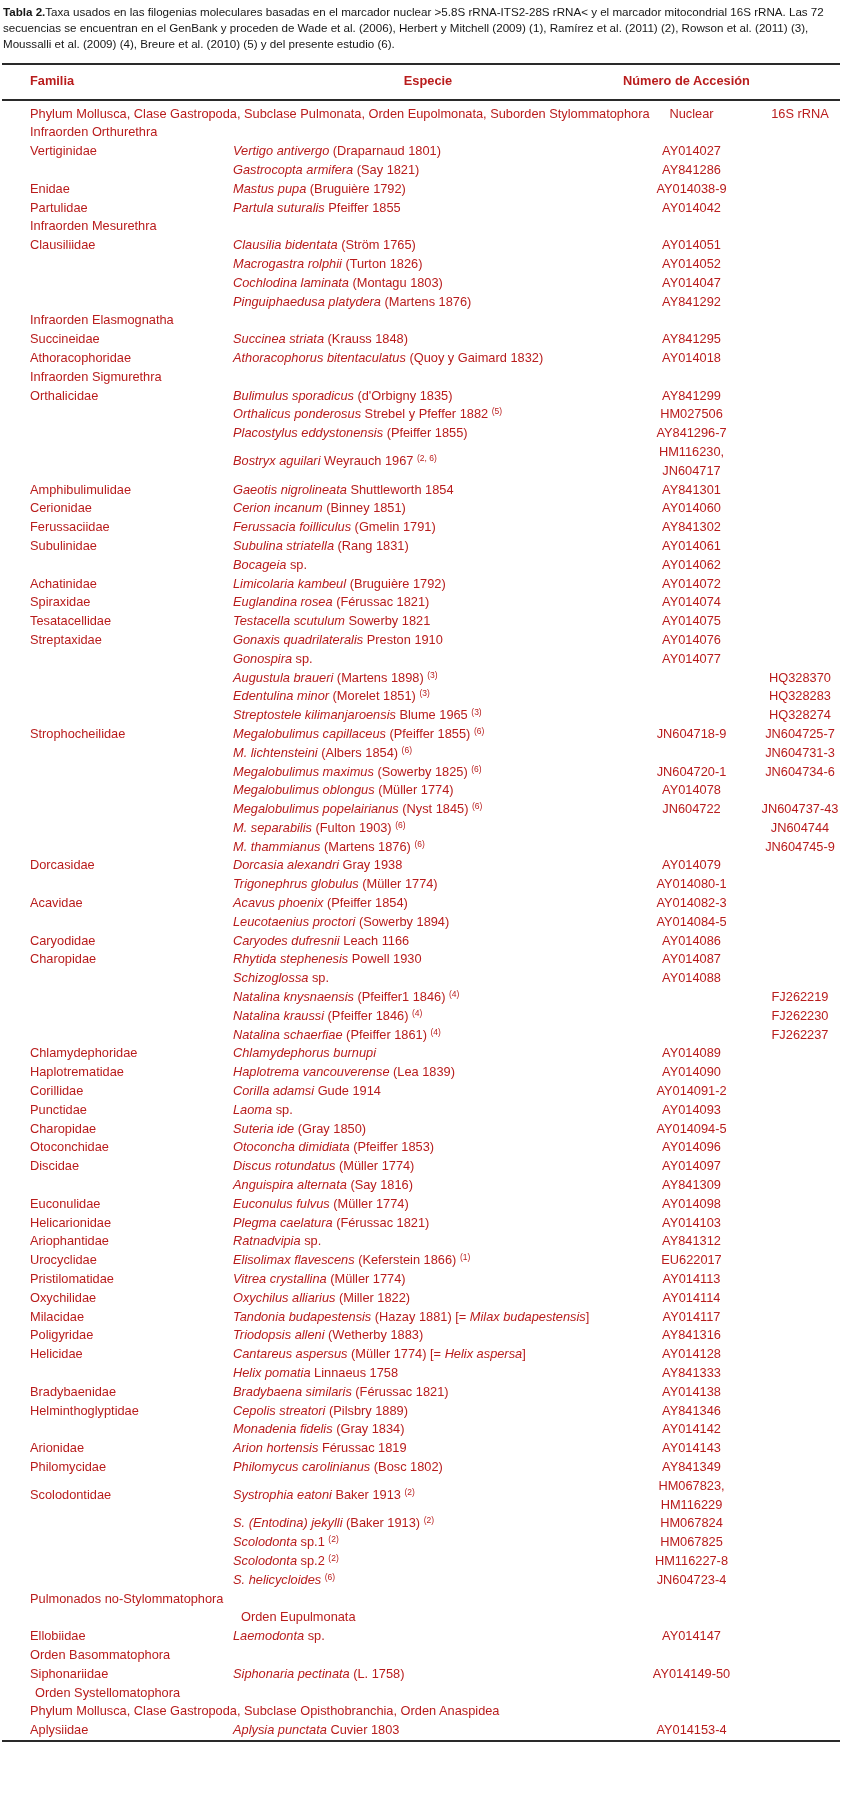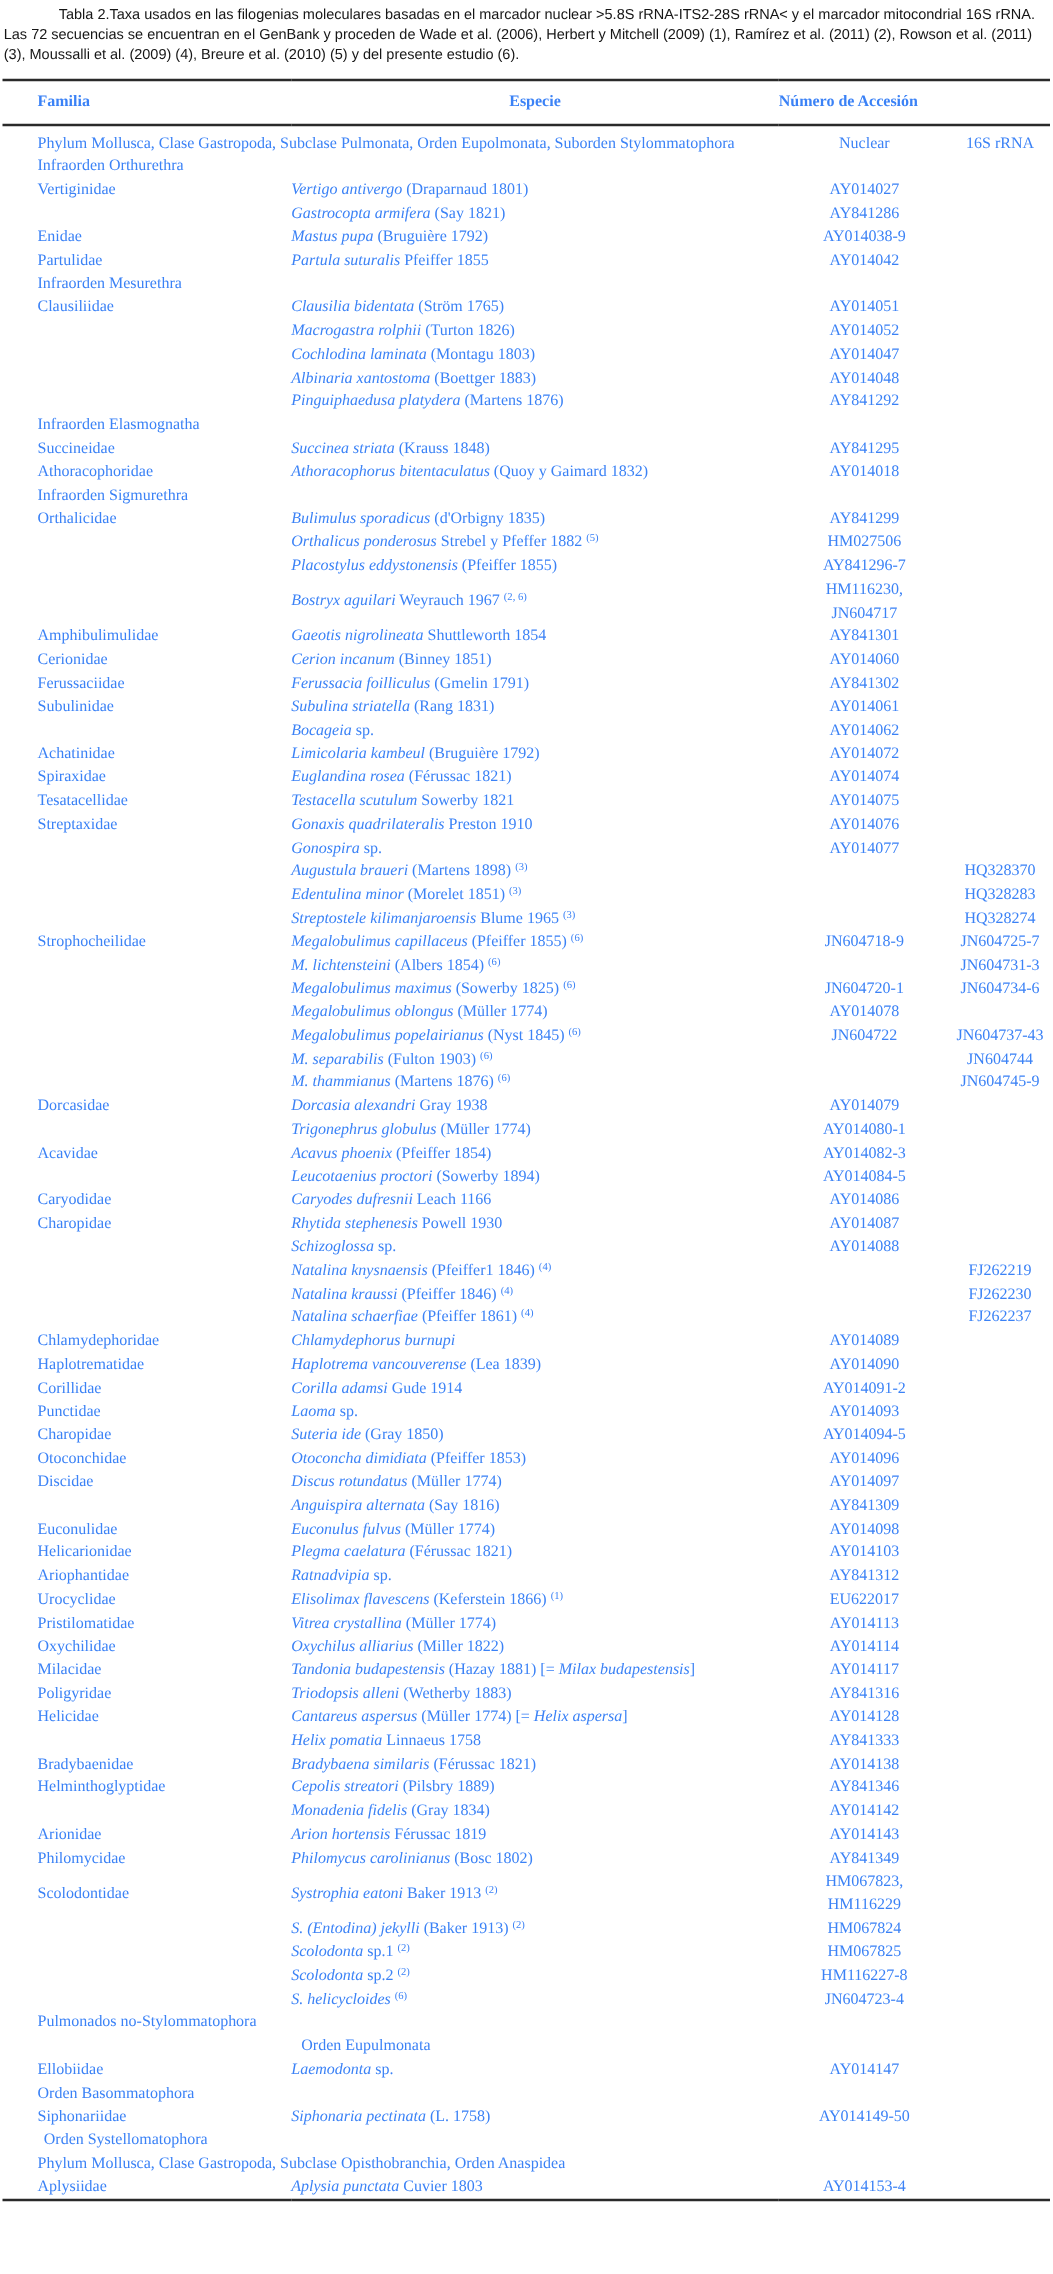--- a/index.html
+++ b/index.html
@@ -4,26 +4,26 @@
 <style>
   html,body { margin:0; padding:0; background:#ffffff; }
   body { width:842px; height:1819px; color:#141414; }
   .page { padding:3px 2px 0 2px; }
 
   .caption {
     font-family:"Liberation Sans", sans-serif;
     font-size:11.6px; line-height:16.2px;
     margin:1px 1px 10px 1px; color:#161616;
   }
-  .caption b { font-weight:normal;margin-left:44px; }
+  .caption b { font-weight:bold; }
 
   table.taxa {
     width:838px; border-collapse:collapse; table-layout:fixed;
-    font-family:Liberation Serif, serif;
-    font-size:12.8px; line-height:18.8px; color:#3b82f6;
+    font-family:Liberation Sans, sans-serif;
+    font-size:12.8px; line-height:18.8px; color:#b91c1c;
   }
   col.c-fam { width:231px; }
   col.c-esp { width:390px; }
   col.c-nuc { width:137px; }
   col.c-16s { width:80px; }
 
   thead th {
     border-top:2px solid #2a2a2a; border-bottom:2px solid #2a2a2a;
     height:34px; font-weight:bold; font-size:12.8px; vertical-align:middle;
     padding:0;
@@ -130,28 +130,20 @@
         <tr>
           <td class="fam"></td>
           <td class="esp"><span class="it">Cochlodina laminata</span><span> (Montagu 1803)</span></td>
           <td class="acc">
             <div>AY014047</div>
           </td>
           <td class="acc"></td>
         </tr>
         <tr>
           <td class="fam"></td>
-          <td class="esp"><span class="it">Albinaria xantostoma</span><span> (Boettger 1883)</span></td>
-          <td class="acc">
-            <div>AY014048</div>
-          </td>
-          <td class="acc"></td>
-        </tr>
-        <tr>
-          <td class="fam"></td>
           <td class="esp"><span class="it">Pinguiphaedusa platydera</span><span> (Martens 1876)</span></td>
           <td class="acc">
             <div>AY841292</div>
           </td>
           <td class="acc"></td>
         </tr>
         <tr>
           <td class="sectext" colspan="4">Infraorden Elasmognatha</td>
         </tr>
         <tr>

